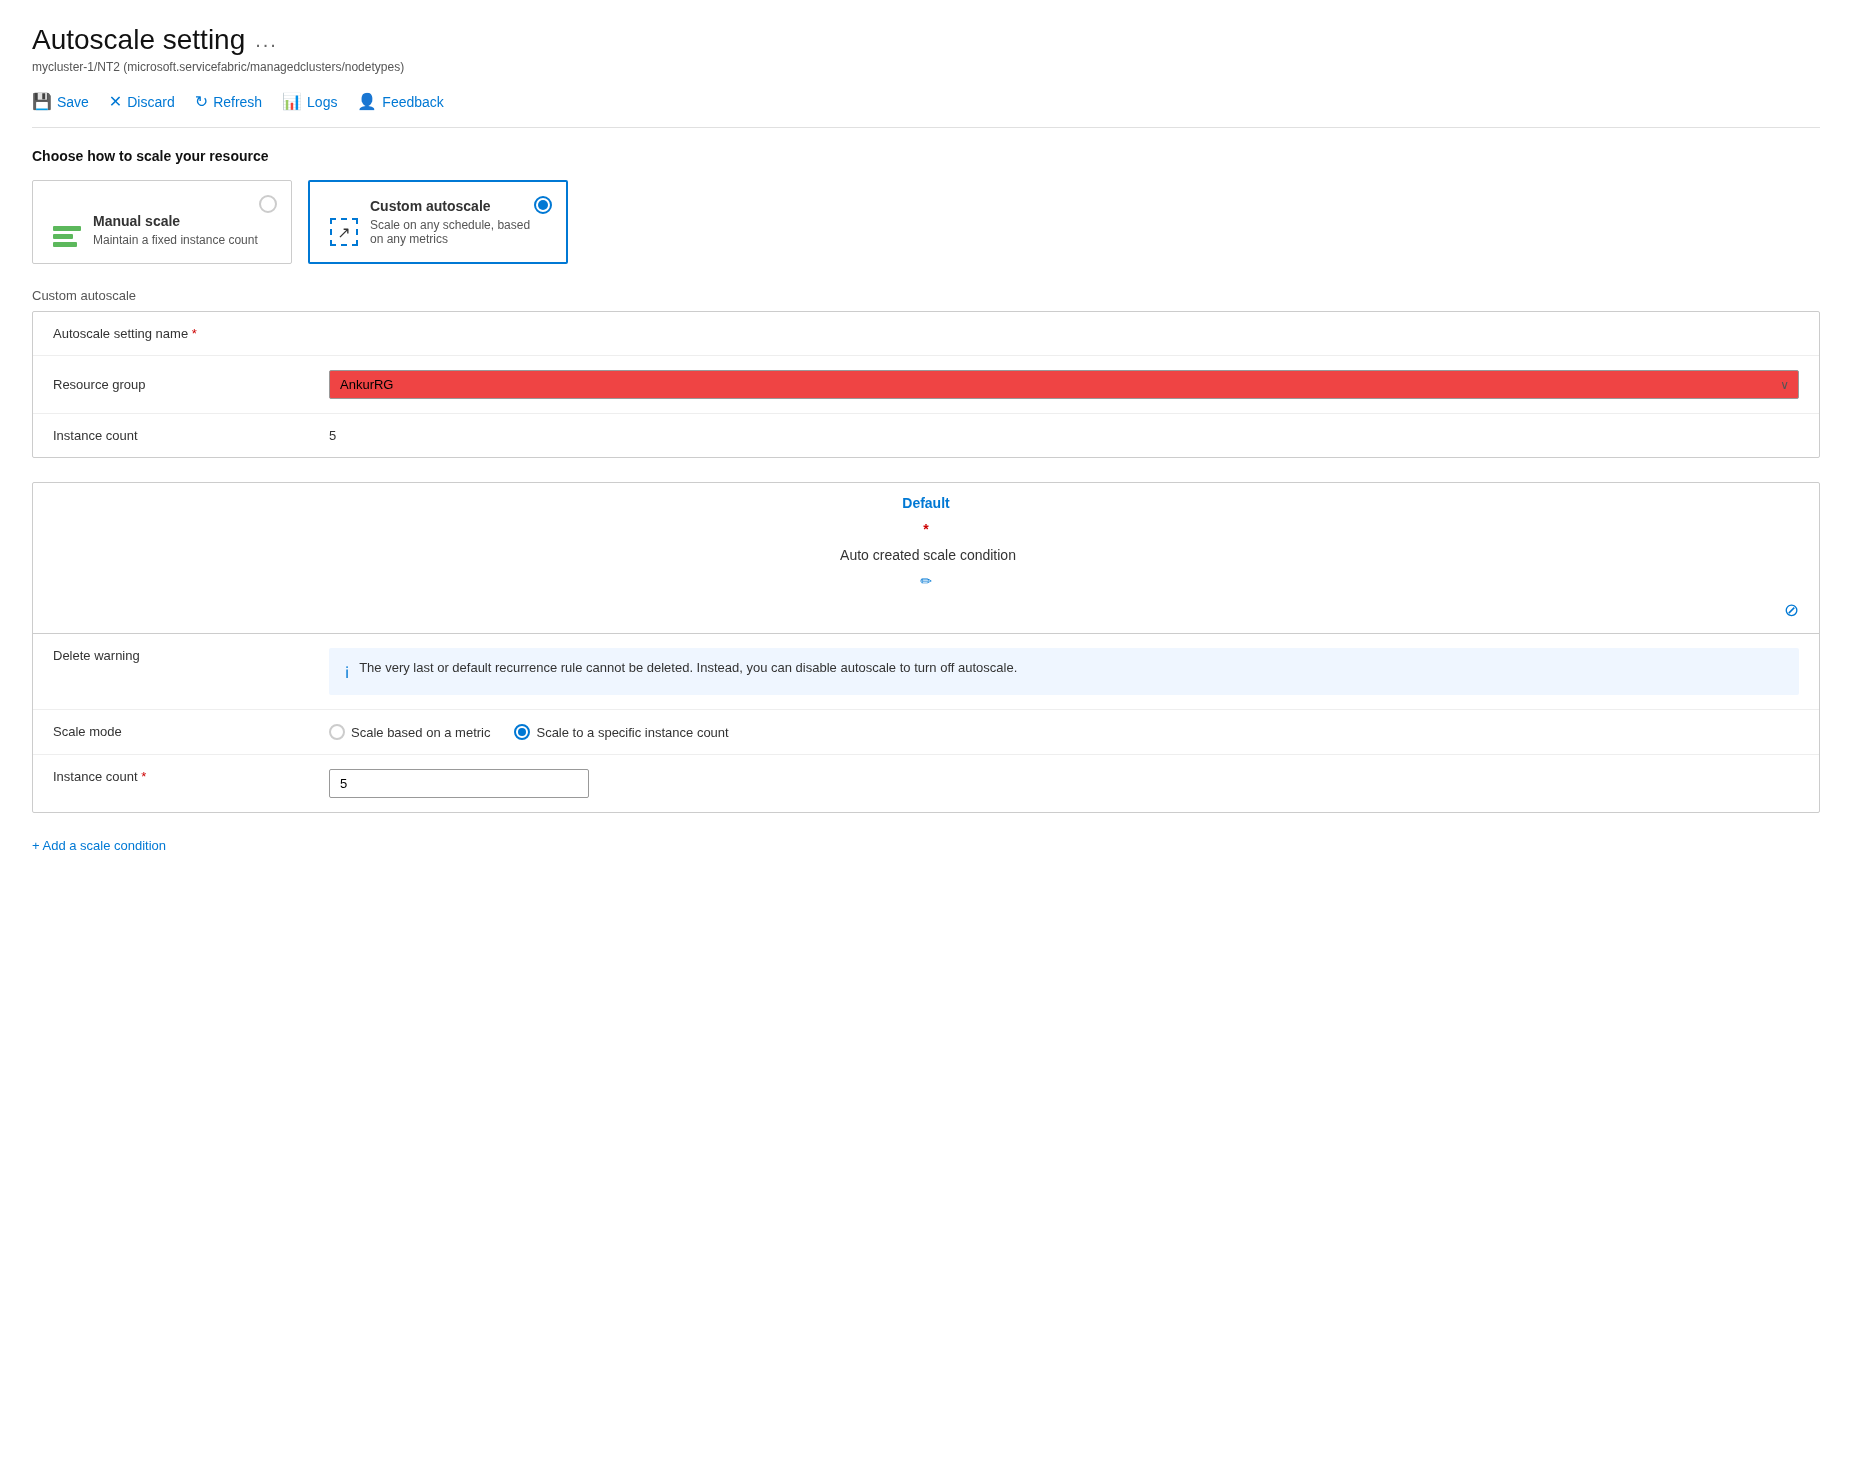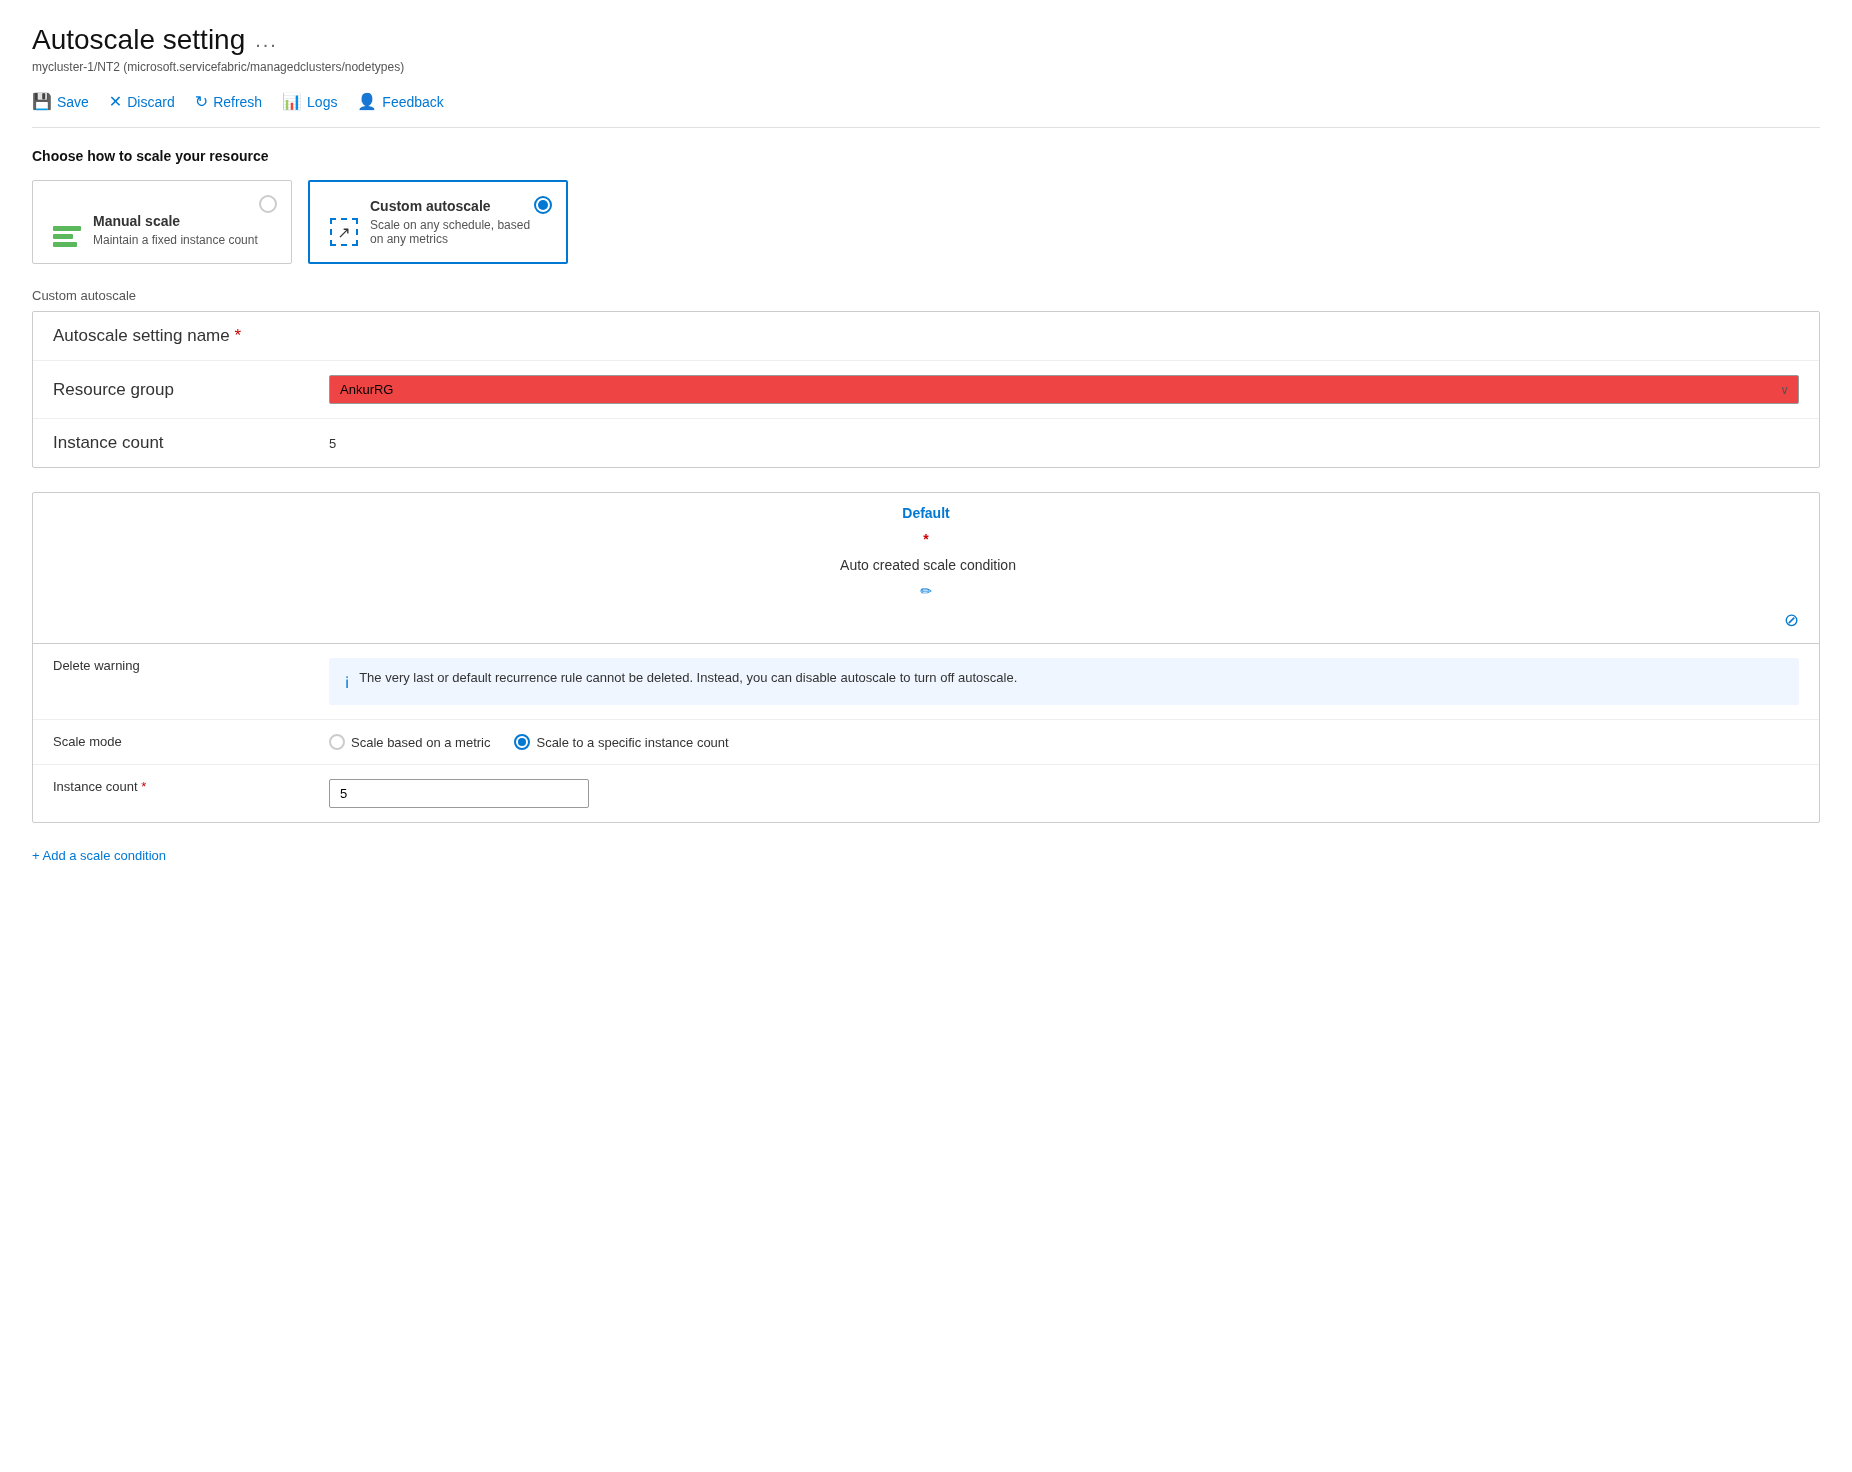--- a/index.html
+++ b/index.html
@@ -131,21 +131,21 @@
       display: flex;
       align-items: center;
       padding: 14px 20px;
       border-bottom: 1px solid #eee;
       gap: 16px;
     }
     .info-box-row:last-child { border-bottom: none; }
     .info-box-row .field-label {
       width: 260px;
       flex-shrink: 0;
-      font-size: 17px;
+      font-size: 13px;
       color: #333;
     }
     .info-box-row .field-value {
       flex: 1;
       font-size: 13px;
     }
     .info-box-row .field-label .required {
       color: #c00;
     }
     .text-input {

